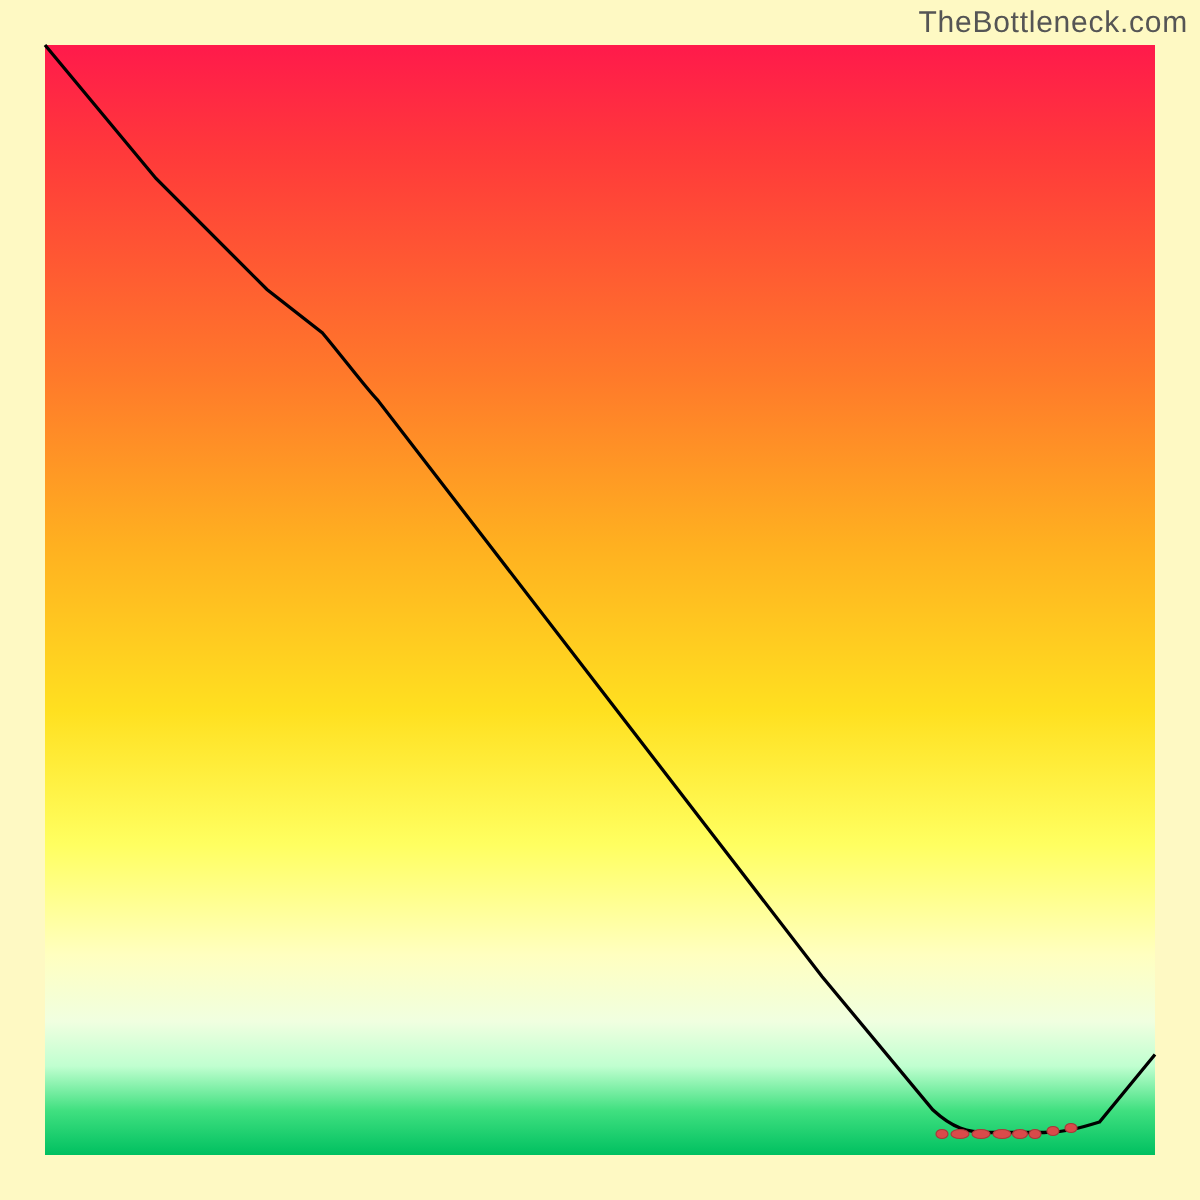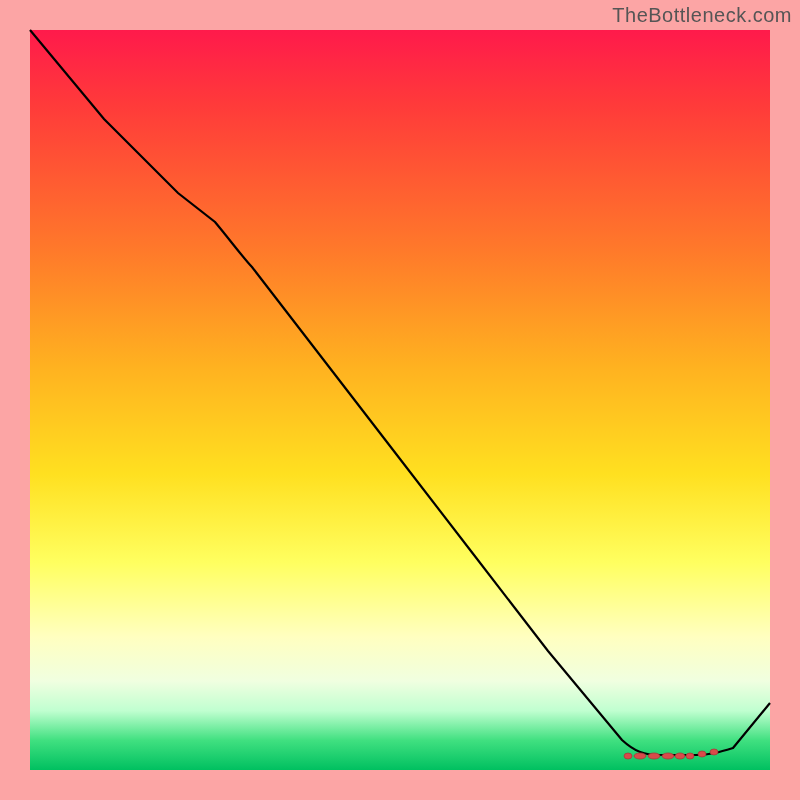--- a/index.html
+++ b/index.html
@@ -8,21 +8,21 @@
     width: 800px;
     height: 800px;
     background: #000;
     font-family: Arial, Helvetica, sans-serif;
     overflow: hidden;
   }
   .frame {
     position: relative;
     width: 800px;
     height: 800px;
-    background: #fca5a5;
+    background: #fef9c3;
   }
   .watermark {
     position: absolute;
     top: 4px;
     right: 8px;
     color: #555;
     font-size: 20px;
     font-weight: 500;
     letter-spacing: 0.5px;
     z-index: 10;

